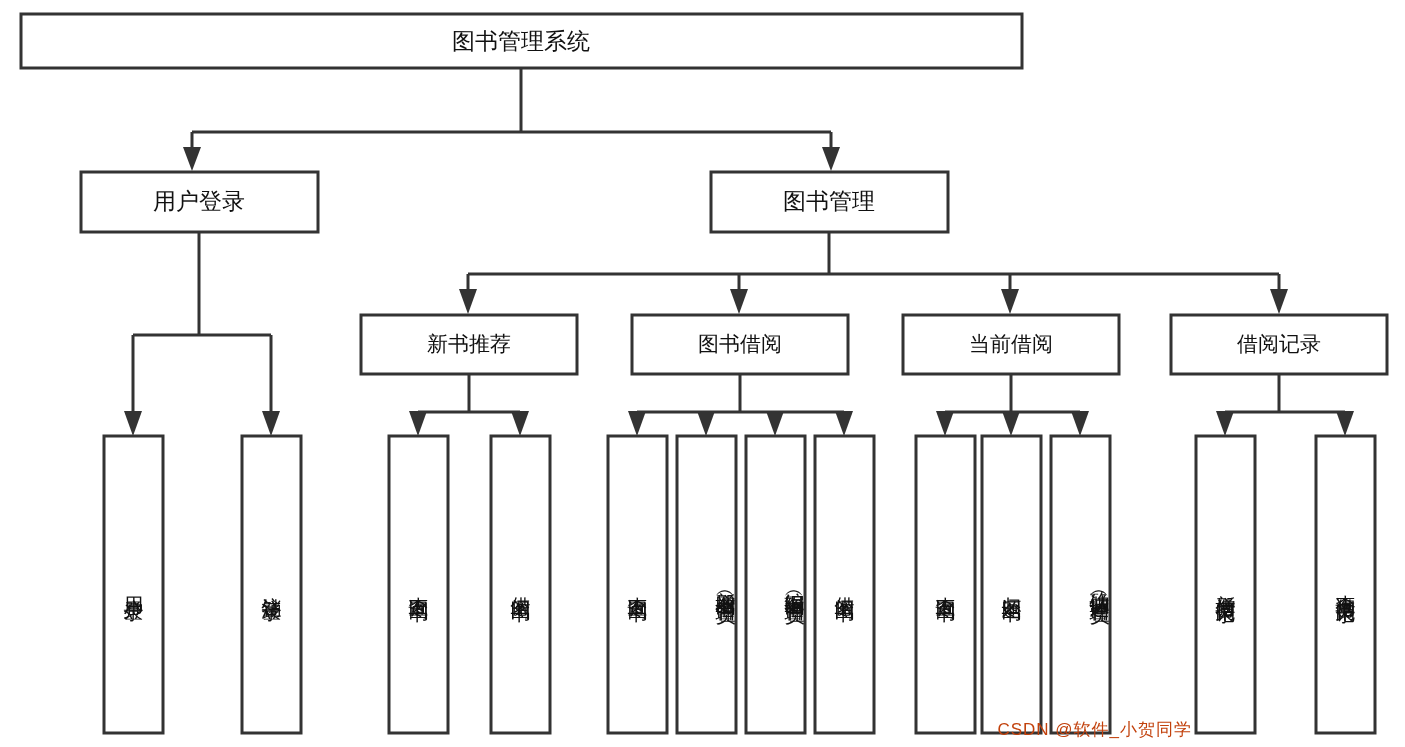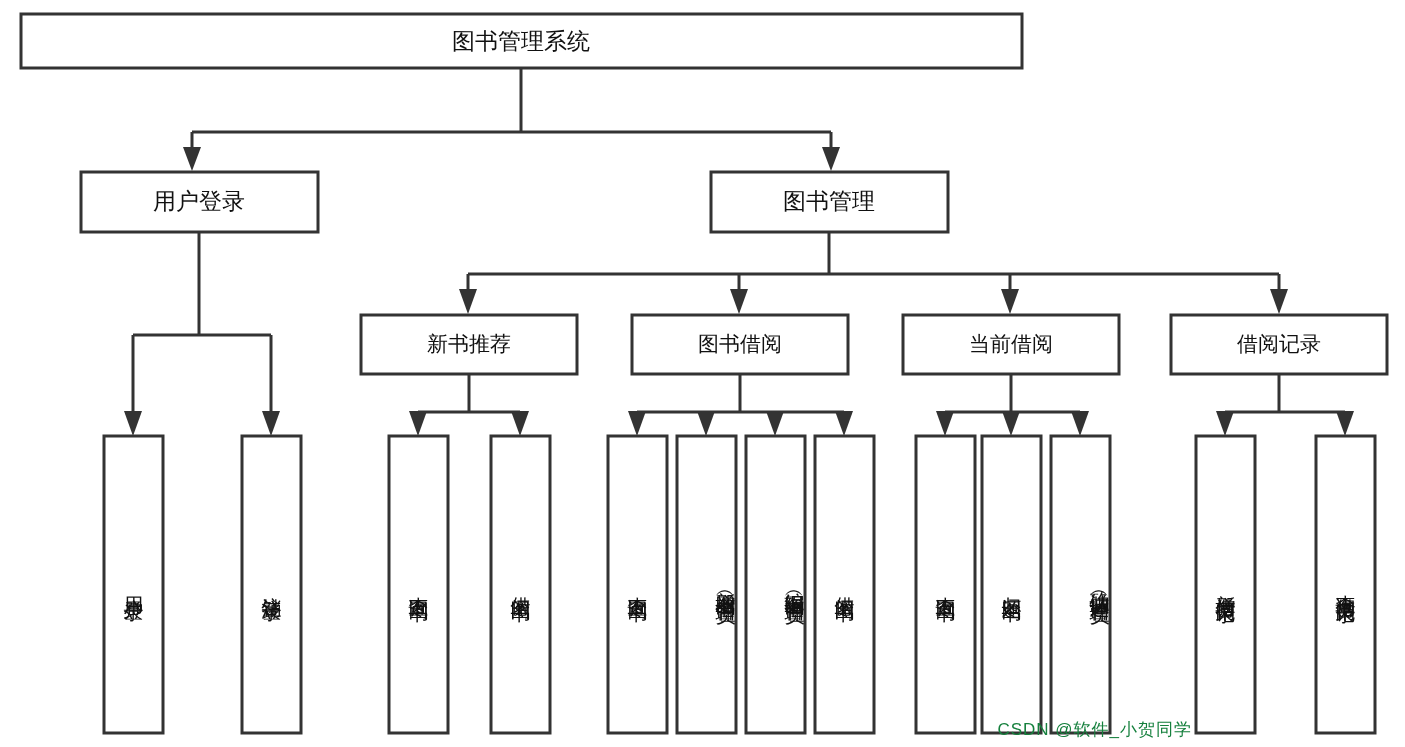--- a/index.html
+++ b/index.html
@@ -36,21 +36,21 @@
     color:#111111;
     white-space:nowrap;
     pointer-events:none;
   }
   #watermark{
     position:absolute;
     right:8px;
     bottom:6px;
     font-family:"Liberation Sans","DejaVu Sans",sans-serif;
     font-size:17px;
-    color:#15803d;
+    color:#c2410c;
     letter-spacing:1px;
     white-space:nowrap;
   }
 </style>
 </head>
 <body>
 
 <div id="diagram-root">
 
   <svg id="tree" viewBox="0 0 1405 747" xmlns="http://www.w3.org/2000/svg">

